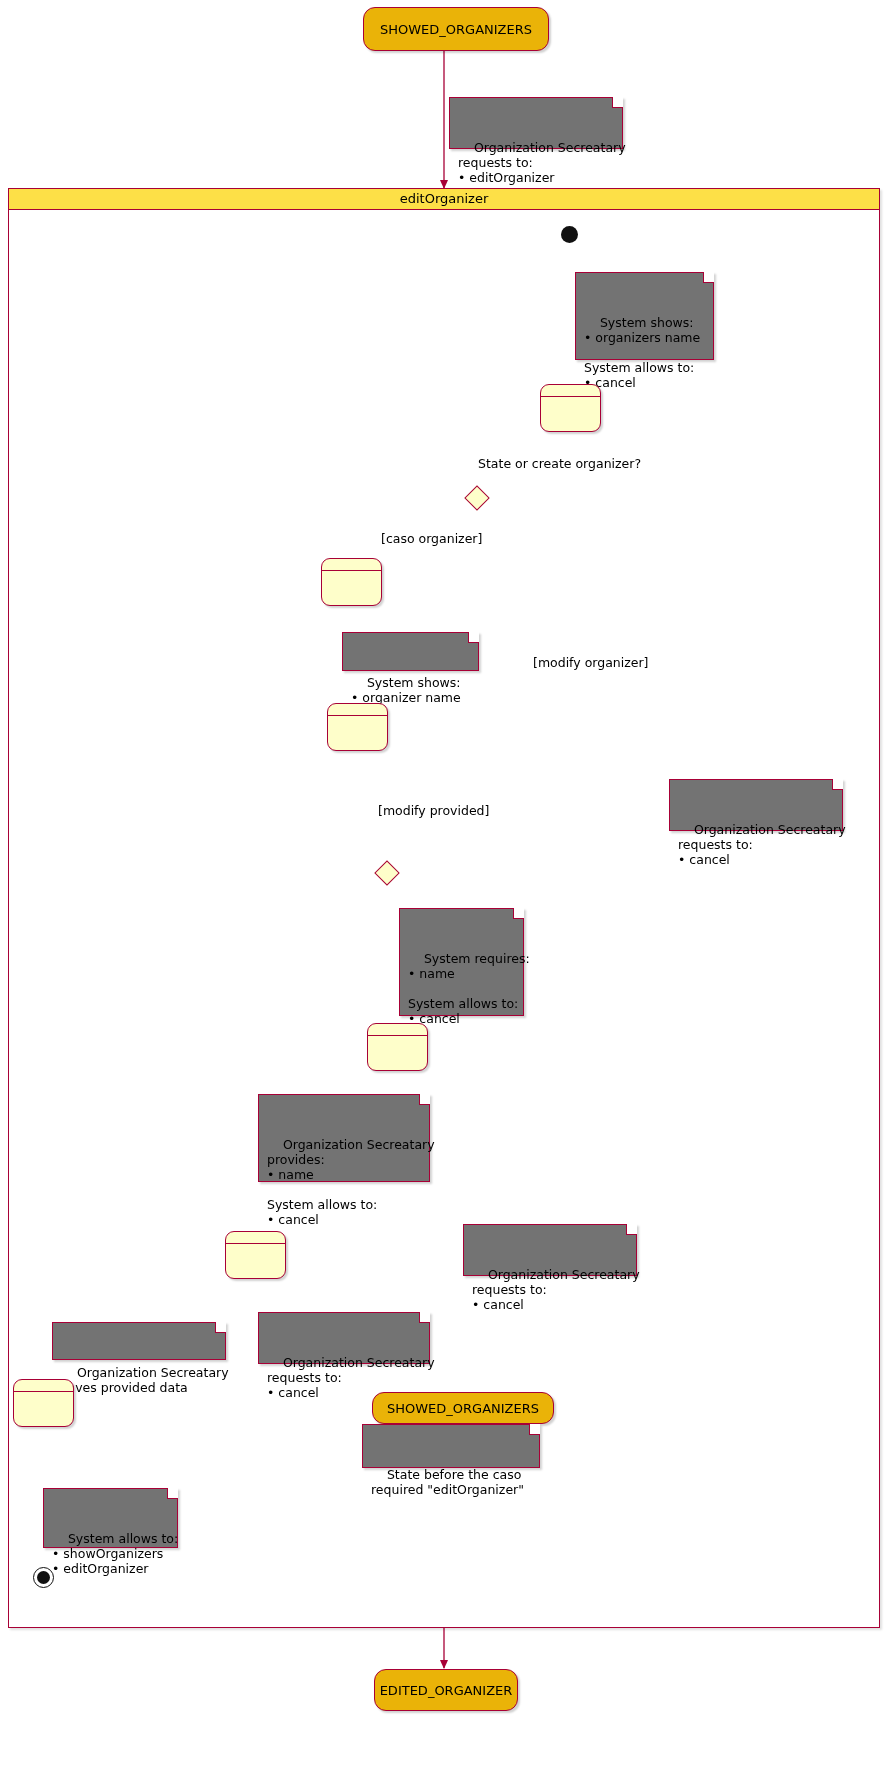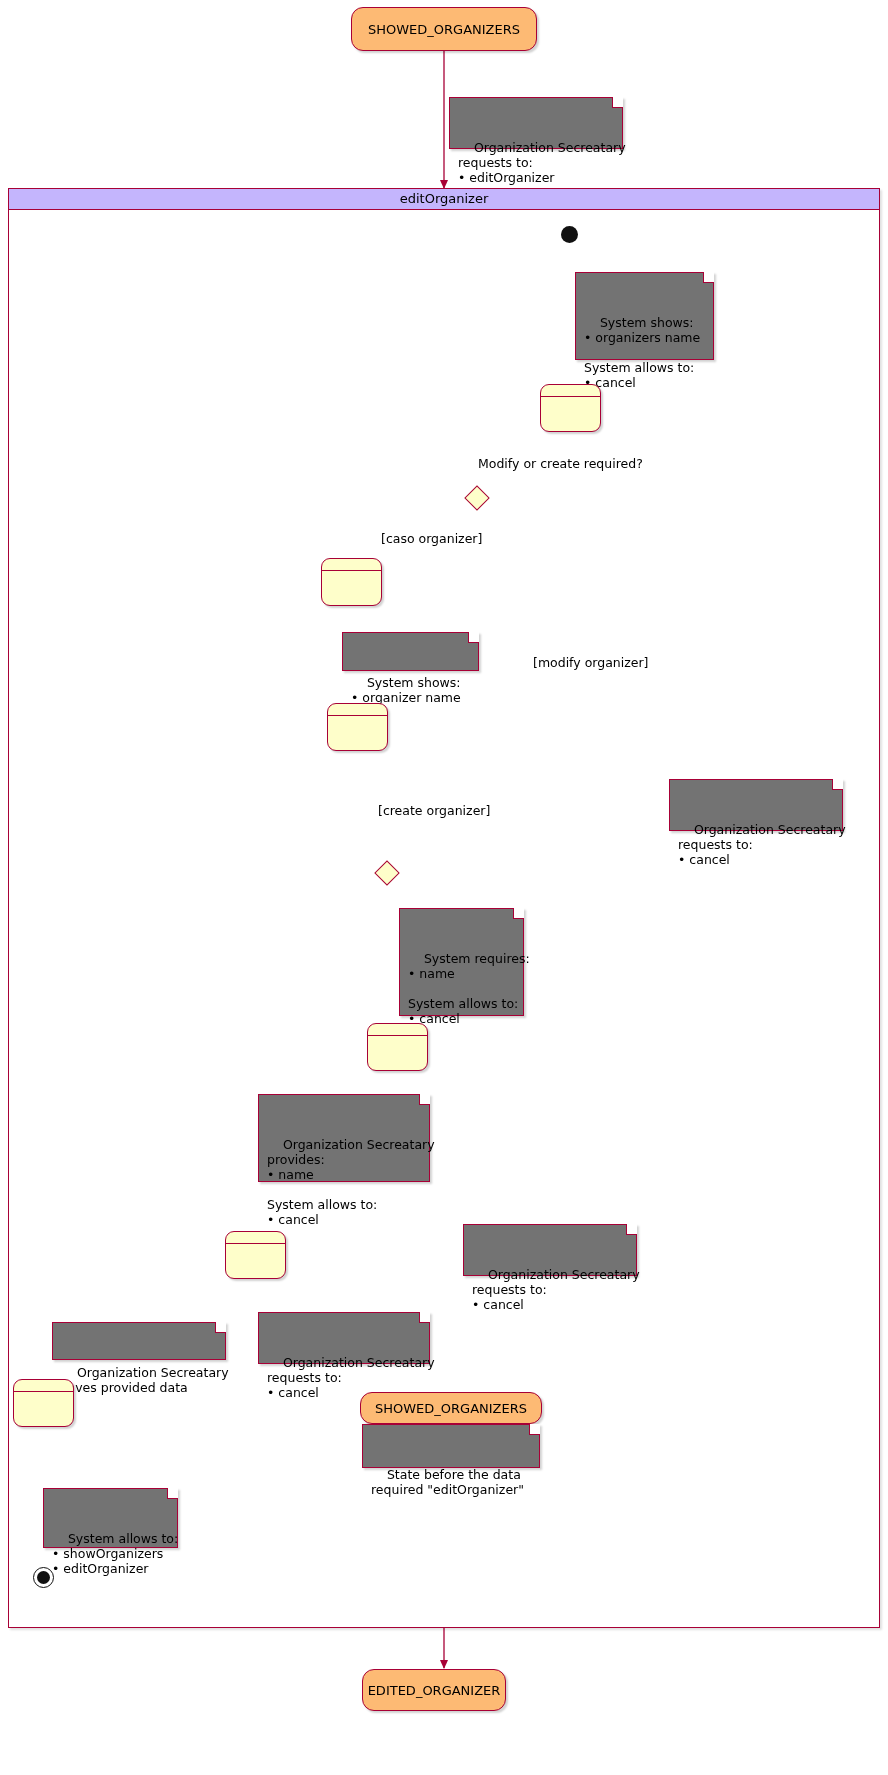--- a/index.html
+++ b/index.html
@@ -2,40 +2,40 @@
 <html><head>
 <meta charset="utf-8">
 <style>
   html,body{margin:0;padding:0;background:#ffffff;}
   body{width:888px;height:1775px;font-family:"DejaVu Sans",sans-serif;position:relative;overflow:hidden;}
   #canvas{position:absolute;left:0;top:0;width:888px;height:1775px;}
   .node{position:absolute;box-sizing:border-box;}
 
   
   .state{
-    background:#fdba74;border:1.2px solid #a80036;border-radius:12px;
+    background:#eab308;border:1.2px solid #a80036;border-radius:12px;
     color:#000;font-size:13px;text-align:center;
     box-shadow:2px 2px 2px rgba(0,0,0,0.18);
-    display:flex;align-items:center;justify-content:center;
+    display:flex;align-items:center;justify-content:center;margin-left:12px;
   }
   
   .actbox{
     background:#fefeca;border:1.2px solid #a80036;border-radius:9px;
     box-shadow:2px 2px 2px rgba(0,0,0,0.18);
   }
   .actbox .divider{position:absolute;left:0;top:11px;width:100%;height:0;border-top:1.2px solid #a80036;}
 
   
   .frame{
     border:1.2px solid #a80036;background:#ffffff;
     box-shadow:2px 2px 2px rgba(0,0,0,0.12);
   }
   .frame-title{
     position:absolute;left:0;top:0;width:100%;height:20px;
-    background:#c4b5fd;border-bottom:1.2px solid #a80036;
+    background:#fde047;border-bottom:1.2px solid #a80036;
     font-size:13px;text-align:center;line-height:20px;color:#000;
   }
 
   
   .note{
     position:absolute;background:#737373;border:1px solid #a80036;
     font-size:12.5px;line-height:15px;color:#000;padding:12px 8px 6px 8px;
     box-sizing:border-box;white-space:pre;
     box-shadow:2px 2px 2px rgba(0,0,0,0.18);
   }
@@ -126,21 +126,21 @@
 • organizers name
 
 System allows to:
 • cancel</span>
   </div>
 
   <div class="node actbox" style="left:540px;top:384px;width:61px;height:48px;">
     <div class="divider"></div>
   </div>
 
-  <div class="lbl" style="left:478px;top:456px;">Modify or create required?</div>
+  <div class="lbl" style="left:478px;top:456px;">State or create organizer?</div>
 
   <div class="diamond" style="left:468px;top:489px;"></div>
 
   <div class="lbl" style="left:381px;top:531px;">[caso organizer]</div>
 
   <div class="node actbox" style="left:321px;top:558px;width:61px;height:48px;">
     <div class="divider"></div>
   </div>
 
   <div class="note" style="left:342px;top:632px;width:137px;height:39px;">
@@ -148,21 +148,21 @@
     <span>System shows:
 • organizer name</span>
   </div>
 
   <div class="node actbox" style="left:327px;top:703px;width:61px;height:48px;">
     <div class="divider"></div>
   </div>
 
   <div class="lbl" style="left:533px;top:655px;">[modify organizer]</div>
 
-  <div class="lbl" style="left:378px;top:803px;">[create organizer]</div>
+  <div class="lbl" style="left:378px;top:803px;">[modify provided]</div>
 
   <div class="note" style="left:669px;top:779px;width:174px;height:52px;">
     <span class="fold"></span>
     <span>Organization Secreatary
 requests to:
 • cancel</span>
   </div>
 
   <div class="diamond" style="left:378px;top:864px;"></div>
 
@@ -216,21 +216,21 @@
   <div class="node actbox" style="left:13px;top:1379px;width:61px;height:48px;">
     <div class="divider"></div>
   </div>
 
   <div class="node state" style="left:360px;top:1392px;width:182px;height:32px;">
     <span>SHOWED_ORGANIZERS</span>
   </div>
 
   <div class="note" style="left:362px;top:1424px;width:178px;height:44px;">
     <span class="fold"></span>
-    <span>State before the data
+    <span>State before the caso
 required "editOrganizer"</span>
   </div>
 
   <div class="note" style="left:43px;top:1488px;width:135px;height:60px;">
     <span class="fold"></span>
     <span>System allows to:
 • showOrganizers
 • editOrganizer</span>
   </div>
 

